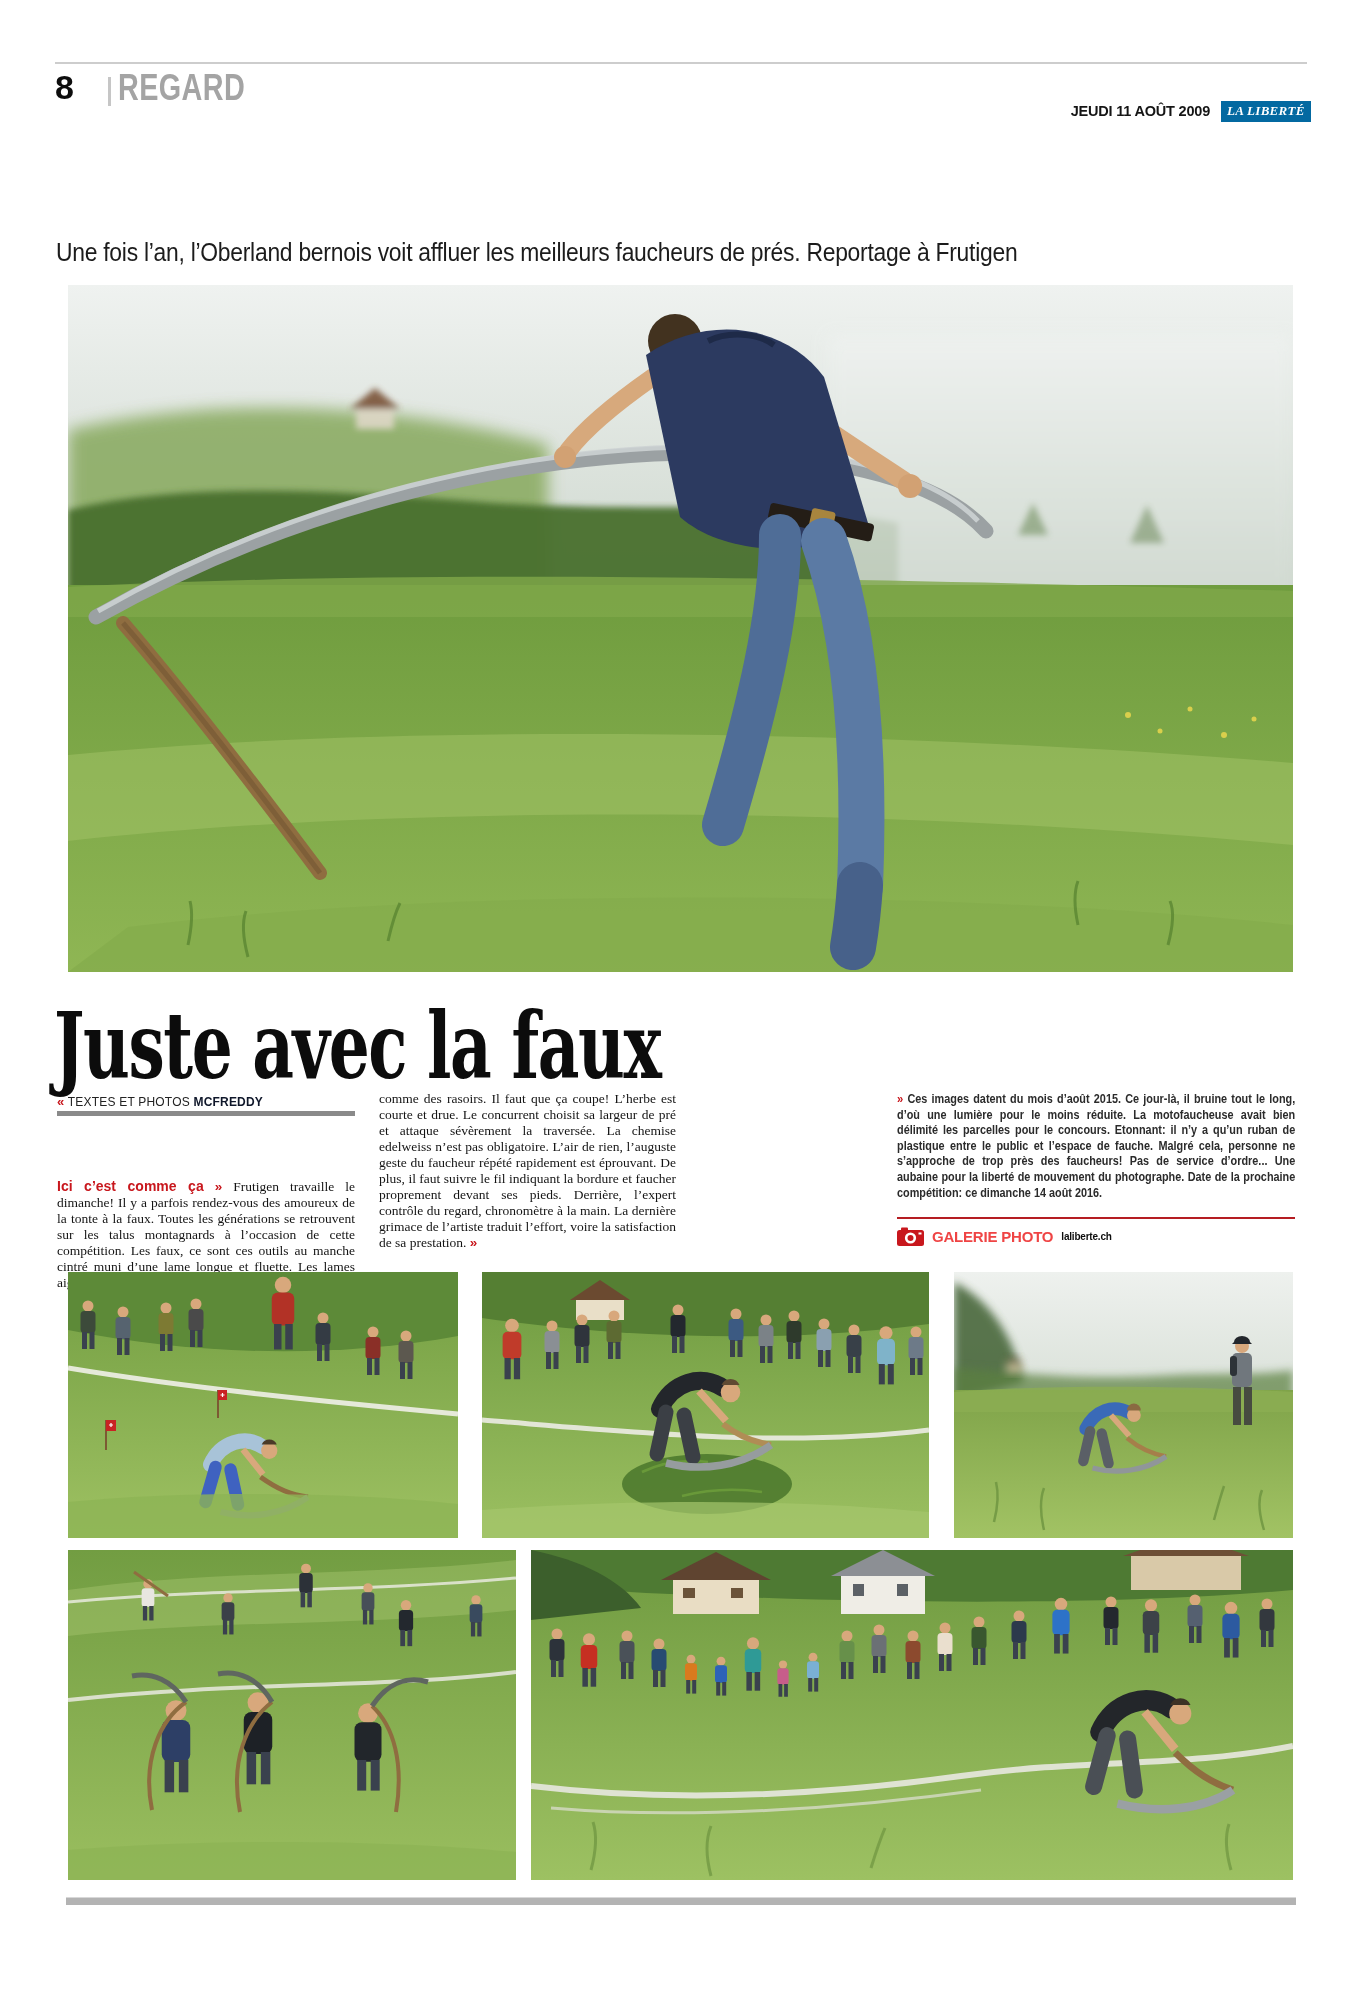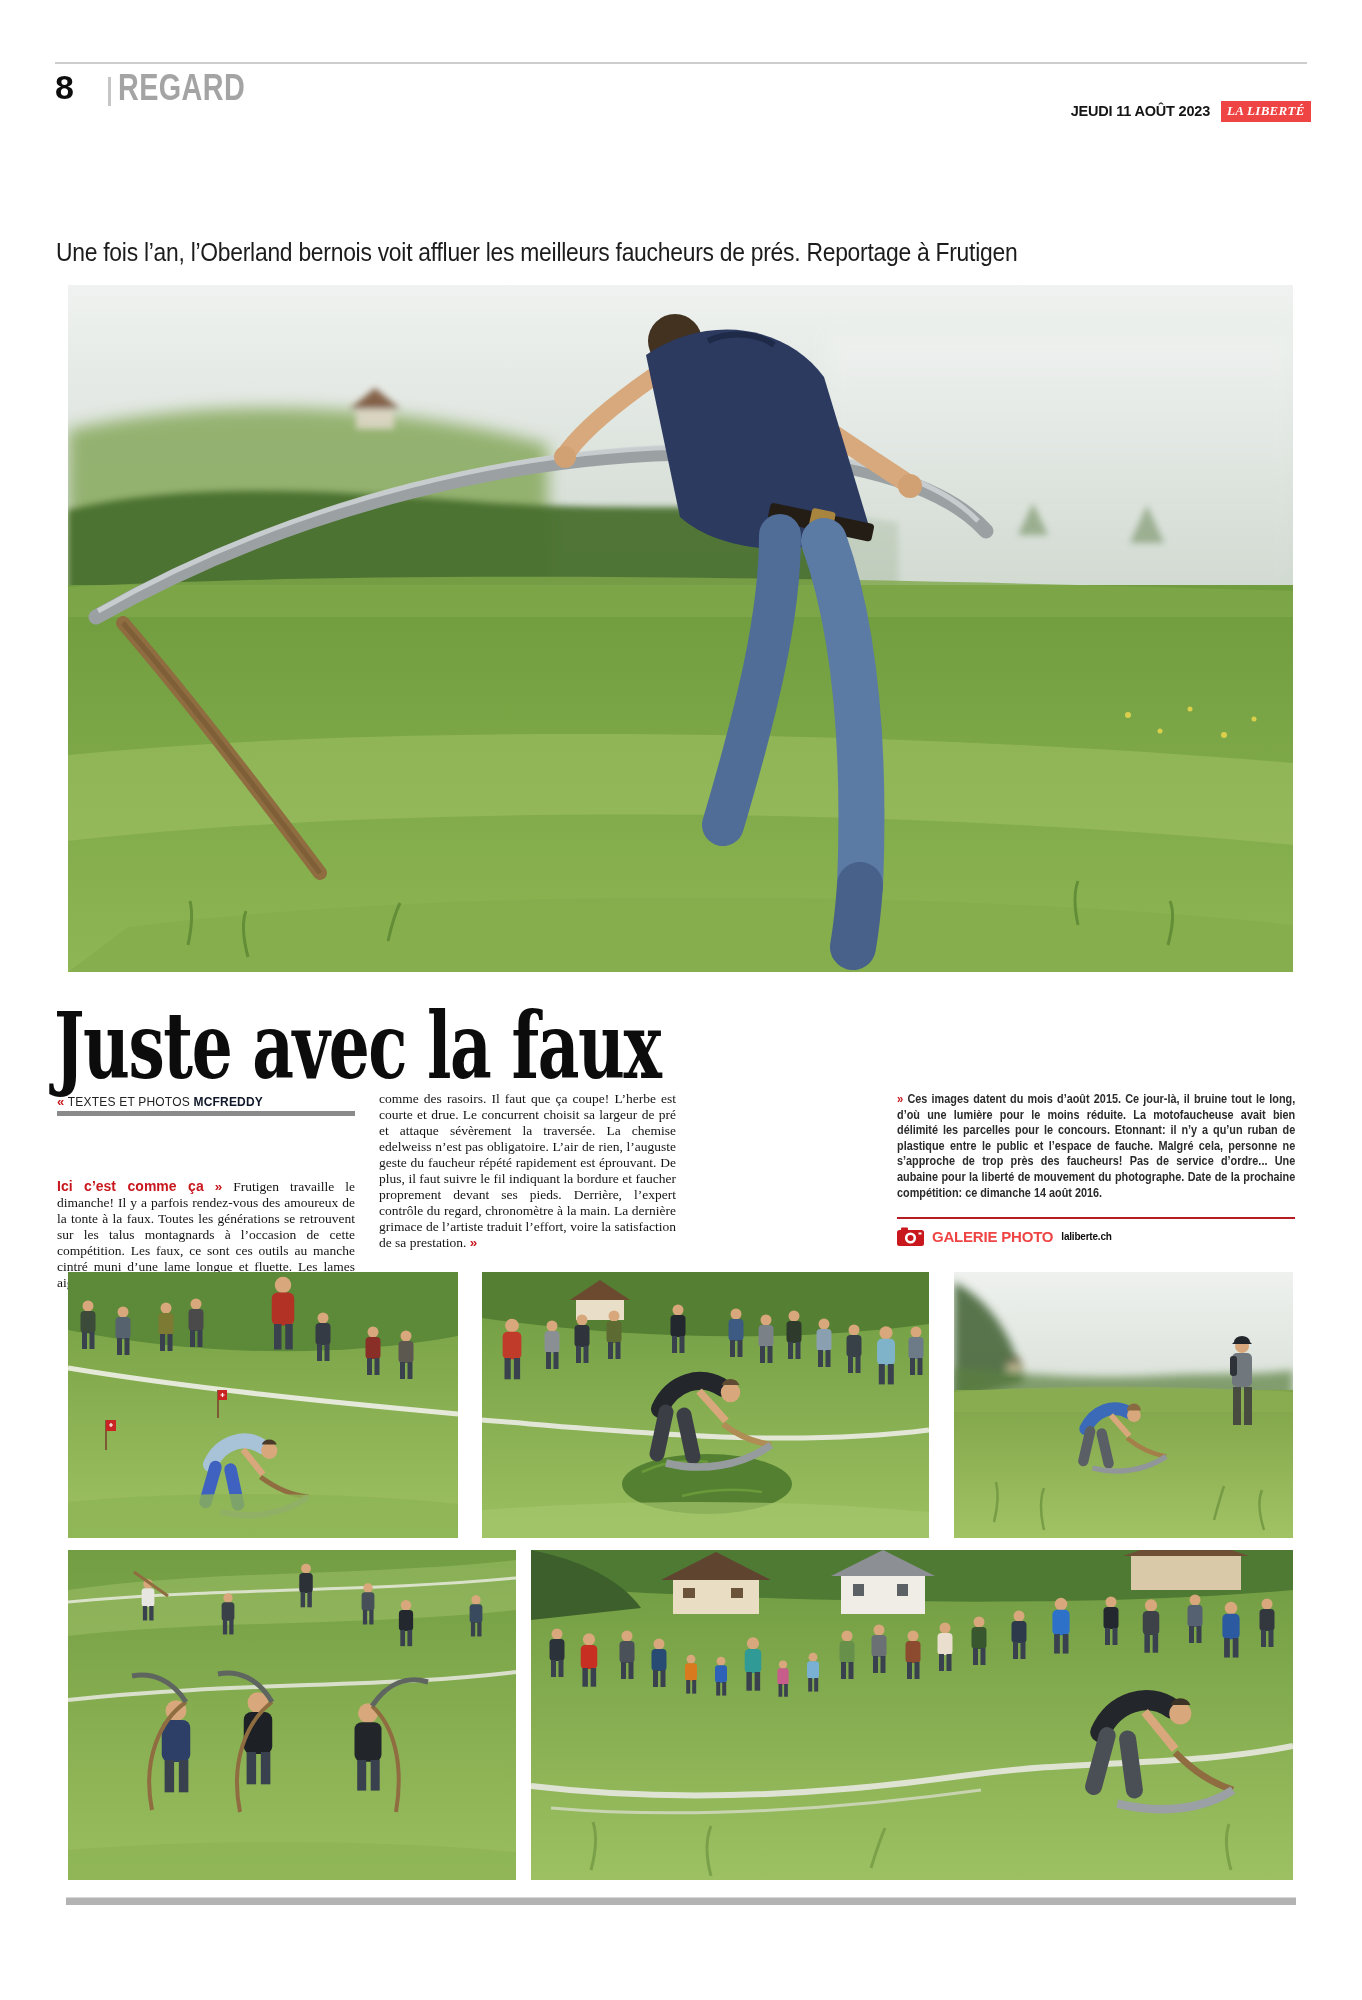--- a/index.html
+++ b/index.html
@@ -8,21 +8,21 @@
   .abs{position:absolute;}
 
   
   #top-rule{left:55px;top:62px;width:1252px;height:2px;background:#cdcdcd;}
   #page-number{left:55px;top:70px;font-size:34px;font-weight:700;color:#0d0d0d;line-height:1;}
   #section-divider{left:108px;top:77px;width:3px;height:29px;background:#c6c6c6;}
   #section-title{left:118px;top:70px;font-size:36px;font-weight:700;color:#a4a4a4;
                  letter-spacing:.5px;line-height:1;transform:scaleX(.8);transform-origin:0 0;white-space:nowrap;}
   #edition-date{left:1058px;top:103px;width:152px;text-align:right;font-size:14.5px;font-weight:700;
                 letter-spacing:-.2px;color:#151515;}
-  #brand-badge{left:1221px;top:101px;background:#ef4444;color:#fff;padding:2px 6px 3px 6px;
+  #brand-badge{left:1221px;top:101px;background:#0369a1;color:#fff;padding:2px 6px 3px 6px;
                font-family:"Liberation Serif",serif;font-style:italic;font-weight:700;font-size:13px;
                letter-spacing:.3px;white-space:nowrap;}
 
   
   #standfirst{left:56px;top:237px;width:1400px;font-size:26px;font-weight:400;color:#1c1c1c;
               letter-spacing:-.3px;transform:scaleX(.88);transform-origin:0 0;white-space:nowrap;}
 
   
   #headline{left:54px;top:1000px;font-family:"DejaVu Serif",serif;font-weight:700;font-size:92px;
             line-height:1;letter-spacing:-2px;color:#0c0c0c;transform:scaleX(.70);transform-origin:0 0;white-space:nowrap;}
@@ -62,21 +62,21 @@
 </style>
 </head>
 <body>
 
 <div class="page">
 
   <div class="abs" id="top-rule"></div>
   <div class="abs" id="page-number">8</div>
   <div class="abs" id="section-divider"></div>
   <div class="abs" id="section-title">REGARD</div>
-  <div class="abs" id="edition-date">JEUDI 11 AOÛT 2023</div>
+  <div class="abs" id="edition-date">JEUDI 11 AOÛT 2009</div>
   <div class="abs" id="brand-badge">LA LIBERTÉ</div>
 
   <div class="abs" id="standfirst">Une fois l’an, l’Oberland bernois voit affluer les meilleurs faucheurs de prés. Reportage à Frutigen</div>
 
   <div class="abs photo" id="photo-main">
     <svg viewBox="0 0 1225 687" preserveAspectRatio="none">
       <defs>
         <linearGradient id="mFog" x1="0" y1="0" x2="0" y2="1">
           <stop offset="0" stop-color="#eff2f0"></stop>
             <stop offset="1" stop-color="#ccd6cc"></stop>

